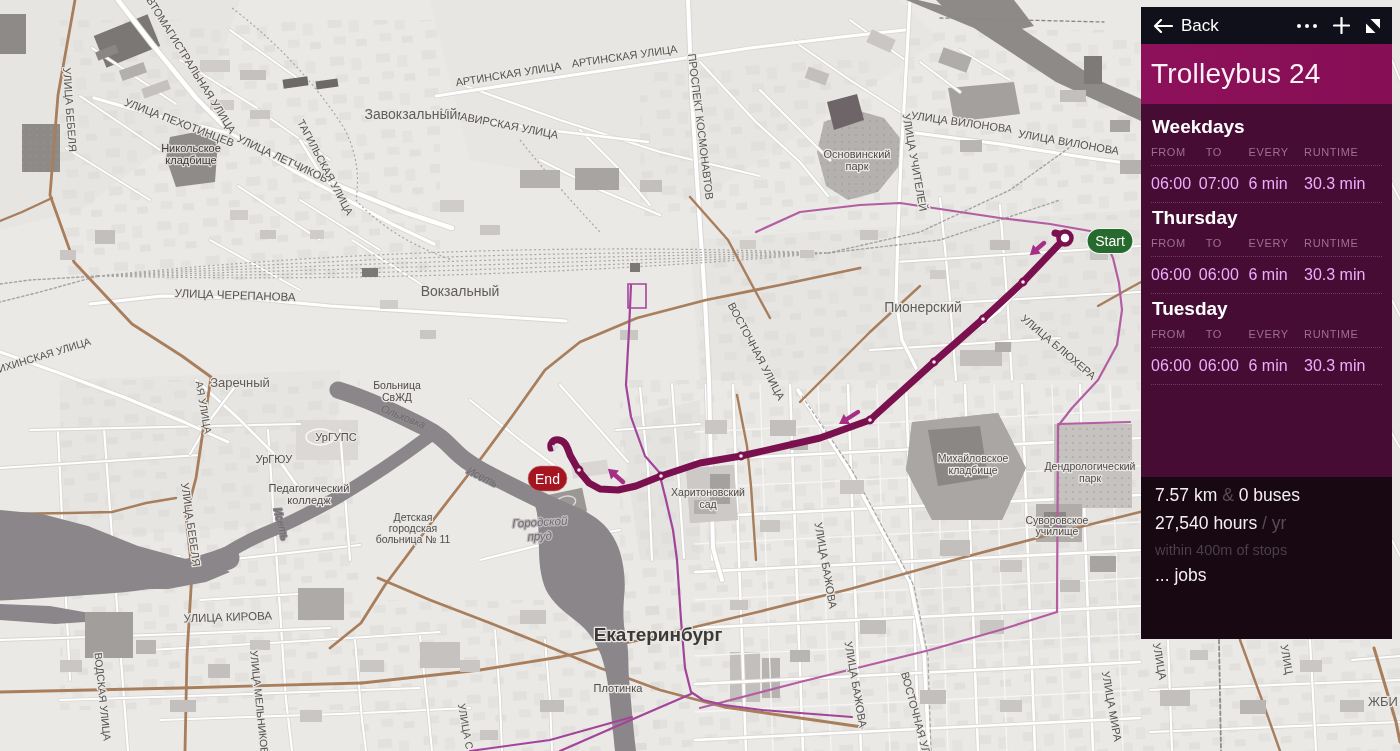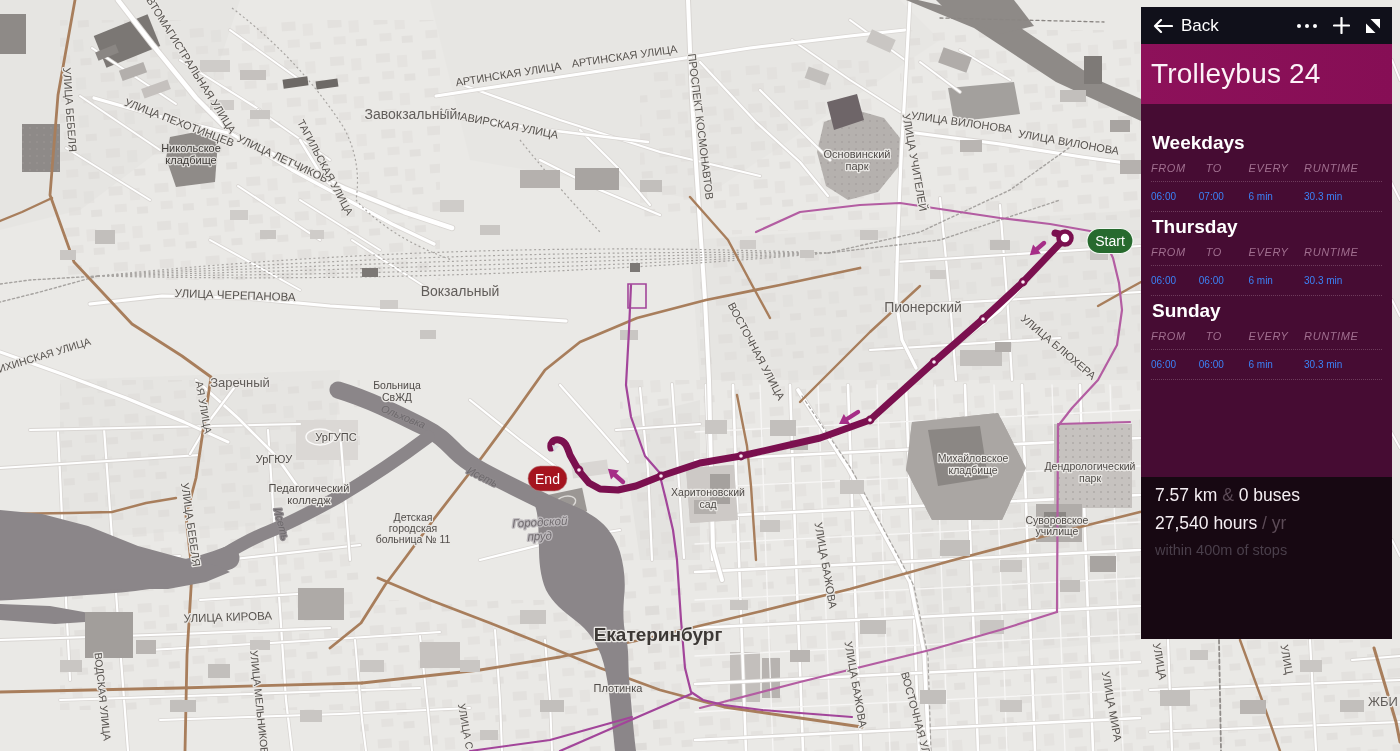--- a/index.html
+++ b/index.html
@@ -5,24 +5,24 @@
 html,body{width:1400px;height:751px;overflow:hidden;background:#eae9e6;font-family:"Liberation Sans",sans-serif}
 .stage{position:relative;width:1400px;height:751px;overflow:hidden}
 .mapwrap{position:absolute;left:0;top:0}
 .sidebar{position:absolute;left:1141px;top:7px;width:251px;height:632px;color:#fff}
 .topbar{height:37px;background:#10101a;display:flex;align-items:center;justify-content:space-between;padding:0 12px}
 .back{display:flex;align-items:center;font-size:17px;color:#fff}
 .topicons{display:flex;align-items:center;gap:16px}
 .dots{display:flex;gap:4px;align-items:center}
 .dots i{width:4px;height:4px;border-radius:50%;background:#fff;display:block}
 .titlebar{height:60px;background:linear-gradient(90deg,#8d115a,#860e55);font-size:28px;color:#fcf2f8;display:flex;align-items:center;padding:8px 10px;letter-spacing:0.2px}
-.sched{background:#460c33;height:373px;padding:24px 10px 0 10px}
+.sched{background:#460c33;height:373px;padding:8px 10px 0 10px}
 .day{font-size:19px;font-weight:bold;color:#fff;margin:4px 0 8px 1px}
-.hdr{display:flex;font-style:italic;} .hdr .c2{padding-left:7px} .hdr{font-size:11px;color:#a06f8f;letter-spacing:0.6px;padding-bottom:7px;border-bottom:1px dotted #6e3c5c}
-.row{display:flex;font-size:10px;color:#3b82f6;padding:9px 0 9px 0;border-bottom:1px dotted #6e3c5c}
+.hdr{display:flex;} .hdr .c2{padding-left:7px} .hdr{font-size:11px;color:#a06f8f;letter-spacing:0.6px;padding-bottom:7px;border-bottom:1px dotted #6e3c5c}
+.row{display:flex;font-size:16px;color:#f0abfc;padding:9px 0 9px 0;border-bottom:1px dotted #6e3c5c}
 .c1{width:49px}.c2{width:51px}.c3{width:57px}.c4{width:80px}
 .stats{background:#170812;height:162px;padding:1px 14px}
 .sline{font-size:17.5px;color:#f4eef2;margin:7px 0 7px 0}
 .dim{color:#5c4b57}
 .swithin{font-size:14.5px;color:#4a3f4b;margin:8px 0 4px 0}
 </style></head>
 <body>
 <div class="stage">
 
 <div class="mapwrap"><svg width="1400" height="751" viewBox="0 0 1400 751" font-family="Liberation Sans, sans-serif" shape-rendering="geometricPrecision">
@@ -533,21 +533,21 @@
           <span class="c3">EVERY</span>
           <span class="c4">RUNTIME</span>
         </div>
     <div class="row">
           <span class="c1">06:00</span>
           <span class="c2">06:00</span>
           <span class="c3">6 min</span>
           <span class="c4">30.3 min</span>
         </div>
 
-    <div class="day">Sunday</div>
+    <div class="day">Tuesday</div>
     <div class="hdr">
           <span class="c1">FROM</span>
           <span class="c2">TO</span>
           <span class="c3">EVERY</span>
           <span class="c4">RUNTIME</span>
         </div>
     <div class="row">
           <span class="c1">06:00</span>
           <span class="c2">06:00</span>
           <span class="c3">6 min</span>
@@ -557,15 +557,16 @@
 
   <div class="stats">
 
     <div class="sline">7.57 km <span class="dim">&amp;</span> 0 buses</div>
 
     <div class="sline">27,540 hours <span class="dim">/ yr</span></div>
 
     <div class="swithin">within 400m of stops</div>
 
 
+    <div class="sline">... jobs</div>
   </div>
 </div>
 
 </div>
 </body></html>

